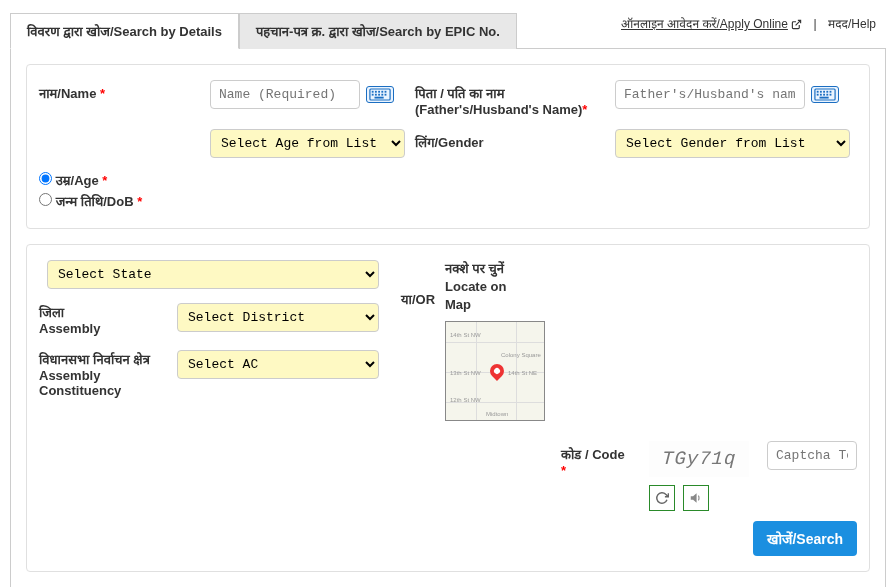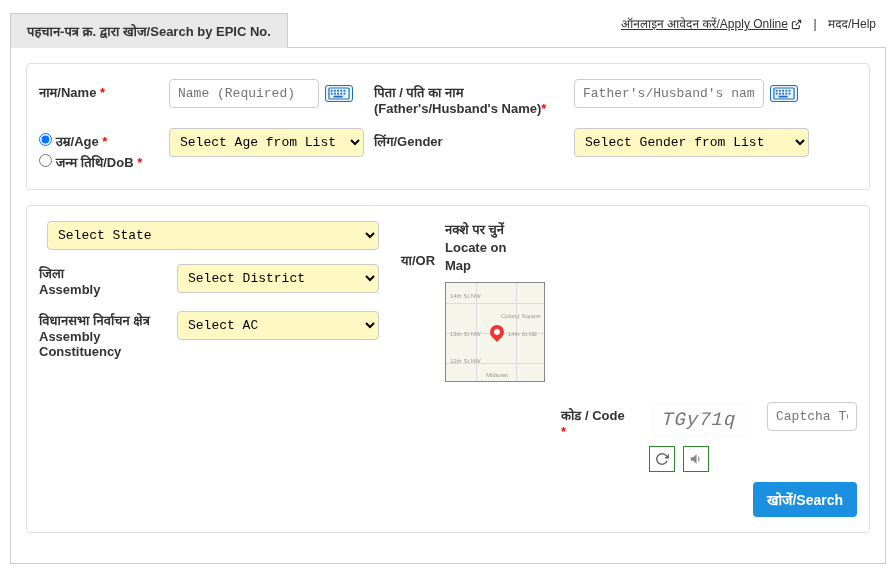--- a/index.html
+++ b/index.html
@@ -8,28 +8,28 @@
 .top-links a { color: #333; text-decoration: none; margin-top: 40px; }
 .top-links .underline { text-decoration: underline; }
 .top-links .sep { padding: 0 8px; }
 .tabs { display: flex; border-bottom: 1px solid #ccc; margin-top: -28px; }
 .tab { padding: 8px 16px; border: 1px solid #ccc; border-bottom: none; background: #e8e8e8; cursor: pointer; font-weight: bold; font-size: 13px; position: relative; top: 1px; }
 .tab.active { background: #fff; border-bottom: 1px solid #fff; }
 .panel { border: 1px solid #ccc; border-top: none; padding: 15px; }
 .section { border: 1px solid #e0e0e0; border-radius: 4px; padding: 15px 12px; margin-bottom: 15px; }
 .row { display: flex; align-items: flex-start; margin-bottom: 12px; }
 .col-label { width: 130px; font-weight: bold; padding-top: 4px; }
-.col-input { width: 195px; display: flex; align-items: center; }
+.col-input { width: 195px; display: flex; align-items: center; margin-left: 41px; }
 .col-label2 { width: 210px; font-weight: bold; padding-top: 4px; padding-left: 10px; }
 .col-input2 { flex: 1; display: flex; align-items: center; }
 .req { color: red; }
 input[type="text"] { border: 1px solid #ccc; border-radius: 4px; padding: 6px 8px; font-family: 'Courier New', monospace; font-size: 13px; width: 100%; }
 select { border: 1px solid #ccc; border-radius: 4px; padding: 5px 6px; font-family: 'Courier New', monospace; font-size: 13px; background: #fef9c3; width: 100%; }
 .kb-icon { margin-left: 6px; border: 1px solid #1b6ec2; border-radius: 3px; padding: 1px 2px; background: #eaf4ff; display: inline-flex; }
-.radio-group { font-weight: bold; }
+.radio-group { font-weight: bold; margin-top: 38px; }
 .radio-row { margin-bottom: 3px; }
 .sec2 { display: flex; }
 .sec2-left { width: 340px; }
 .sec2-left .lrow { display: flex; align-items: flex-start; margin-bottom: 14px; }
 .sec2-left .lrow .lab { width: 130px; font-weight: bold; }
 .sec2-left .lrow .inp { flex: 1; padding-left: 8px; }
 .or-col { font-weight: bold; padding: 30px 10px 0 22px; }
 .map-col { padding-top: 0; }
 .map-title { font-weight: bold; text-align: left; margin-bottom: 6px; line-height: 1.4; }
 .map-box { width: 100px; height: 100px; border: 1px solid #888; position: relative; background: #f5f5ec; overflow: hidden; }
@@ -62,20 +62,21 @@
   <a href="#"><span class="underline">ऑनलाइन आवेदन करें/Apply Online</span> <svg style="display:inline-block;vertical-align:-2px" width="11" height="11" viewBox="0 0 24 24" fill="none" stroke="#333" stroke-width="2.5">
         <path d="M18 13v6a2 2 0 0 1-2 2H5a2 2 0 0 1-2-2V8a2 2 0 0 1 2-2h6"></path>
         <polyline points="15 3 21 3 21 9"></polyline>
         <line x1="10" y1="14" x2="21" y2="3"></line>
       </svg></a>
   <span class="sep">|</span>
   <a href="#"><span>मदद/Help</span></a>
 </div>
 
 <div class="tabs">
+  <div class="tab active">विवरण द्वारा खोज/Search by Details</div>
   <div class="tab">पहचान-पत्र क्र. द्वारा खोज/Search by EPIC No.</div>
 </div>
 
 <div class="panel">
 
   <div class="section">
     <div class="row">
       <div class="col-label"><span>नाम/Name</span> <span class="req">*</span></div>
       <div class="col-input">
         <input type="text" style="width: 150px;" placeholder="Name (Required)">

